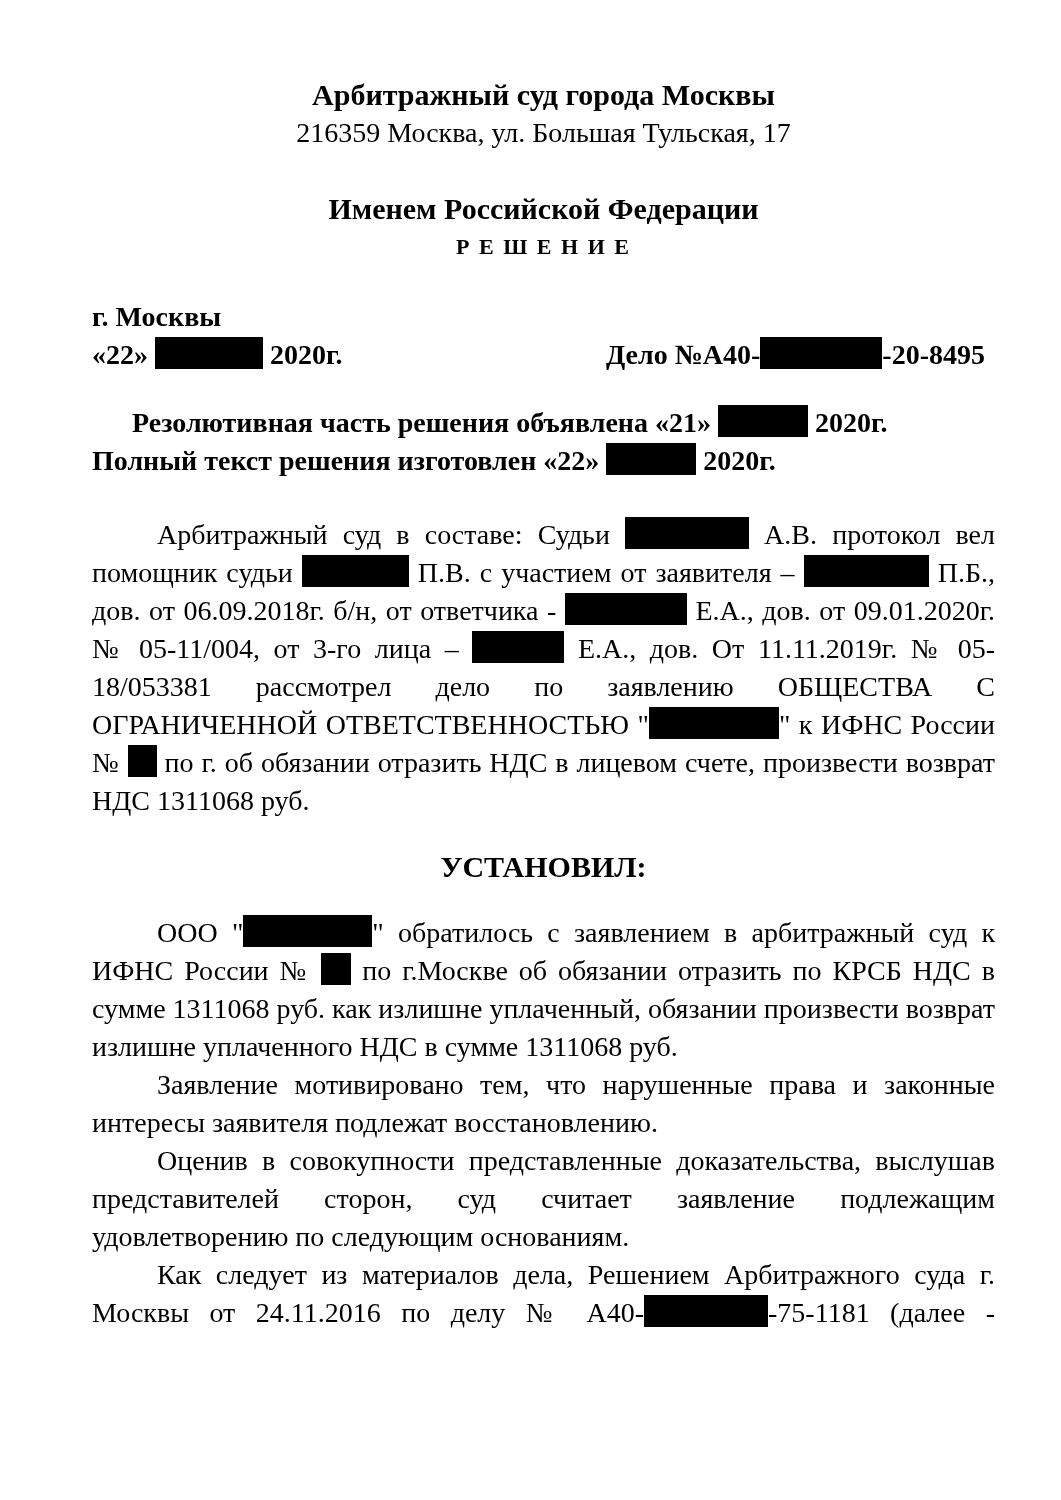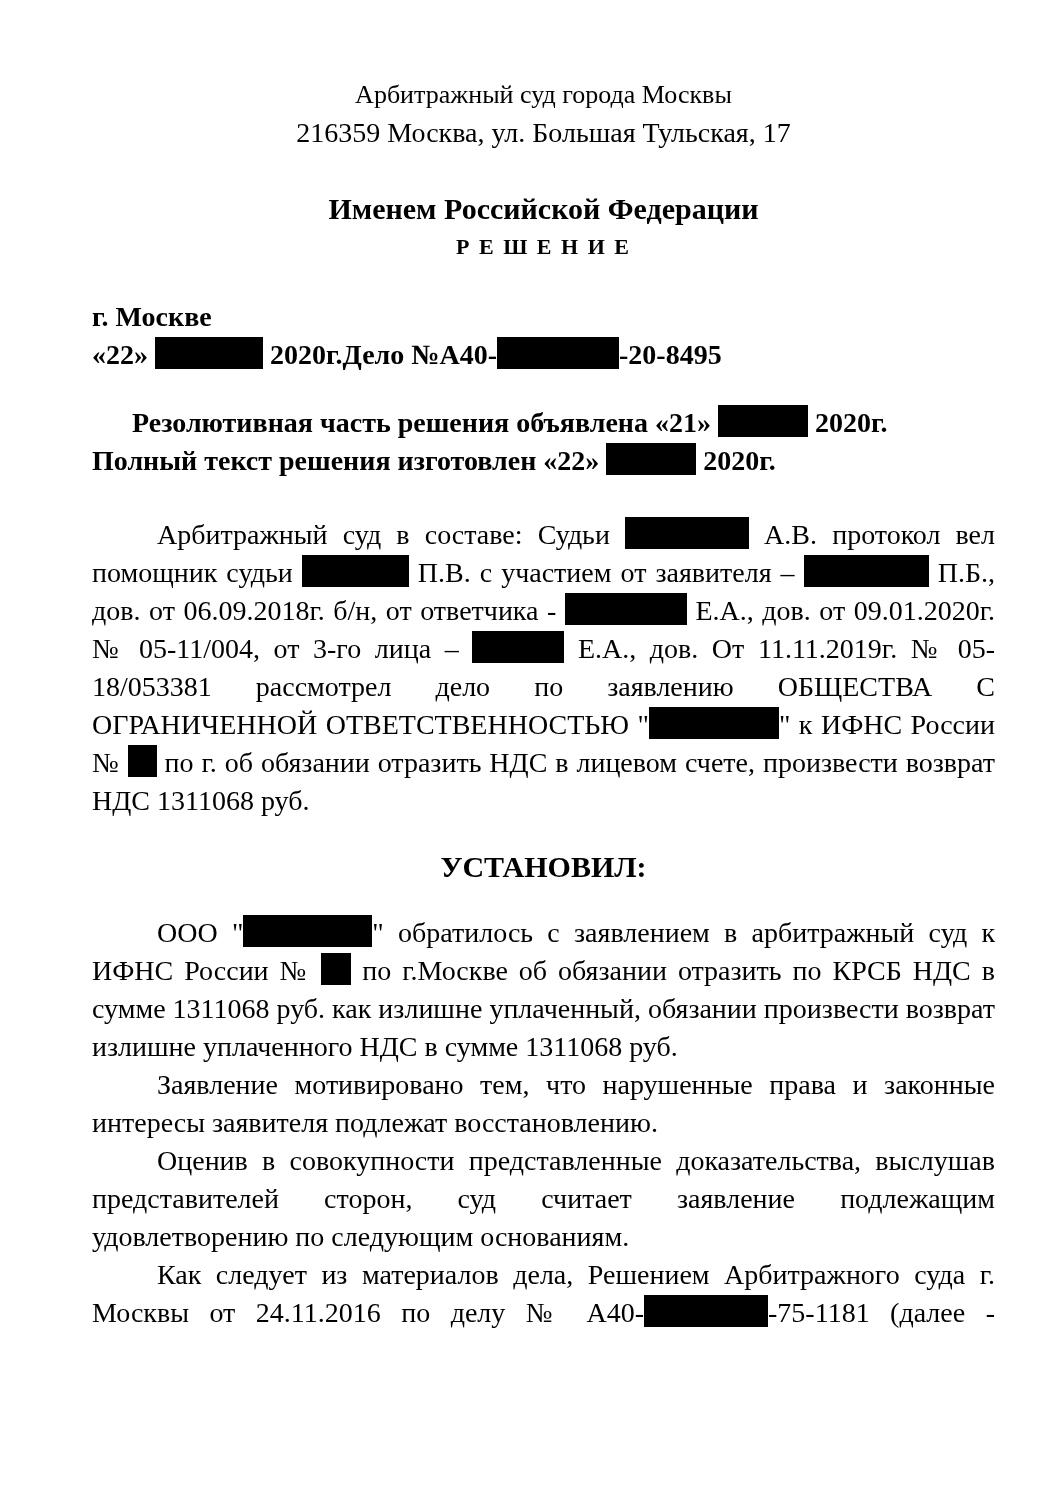--- a/index.html
+++ b/index.html
@@ -15,22 +15,22 @@
     background: #ffffff;
     color: #000000;
     font-family: "Liberation Serif", "DejaVu Serif", serif;
     font-size: 28px;
     line-height: 38px;
     padding: 76px 66px 0 92px;
     overflow: hidden;
   }
   .doc-header { text-align: center; }
   .court-name {
-    font-size: 26px;
-    font-weight: normal;
+    font-size: 30px;
+    font-weight: bold;
     line-height: 38px;
   }
   .court-address {
     font-size: 28px;
     line-height: 38px;
   }
   .in-name {
     margin-top: 38px;
     font-size: 30px;
     font-weight: bold;
@@ -42,21 +42,21 @@
     line-height: 38px;
     letter-spacing: 2px;
   }
   .case-block {
     margin-top: 32px;
     font-weight: bold;
   }
   .city { line-height: 38px; }
   .date-row {
     display: flex;
-    justify-content: flex-start;
+    justify-content: space-between;
     align-items: baseline;
     line-height: 38px;
   }
   .case-no { margin-right: 10px; }
   .resolutive { margin-top: 30px; line-height: 38px; margin-left: 40px; }
   .fulltext { line-height: 38px; }
   p.para {
     margin: 0;
     text-align: justify;
     text-indent: 65px;
@@ -85,21 +85,21 @@
 <div class="page">
 
   <div class="doc-header">
     <div class="court-name">Арбитражный суд города Москвы</div>
     <div class="court-address">216359 Москва, ул. Большая Тульская, 17</div>
     <div class="in-name">Именем Российской Федерации</div>
     <div class="doc-title">Р Е Ш Е Н И Е</div>
   </div>
 
   <div class="case-block">
-    <div class="city">г. Москве</div>
+    <div class="city">г. Москвы</div>
     <div class="date-row">
       <span class="date-left">«22» <span class="redact" style="width: 108px;"></span> 2020г.</span>
       <span class="case-no">Дело №А40-<span class="redact" style="width: 122px;"></span>-20-8495</span>
     </div>
     <div class="resolutive">Резолютивная часть решения объявлена «21» <span class="redact" style="width: 90px;"></span> 2020г.</div>
     <div class="fulltext">Полный текст решения изготовлен «22» <span class="redact" style="width: 90px;"></span> 2020г.</div>
   </div>
 
   <p class="para intro">Арбитражный суд в составе: Судьи <span class="redact" style="width: 124px;"></span> А.В. протокол вел помощник судьи <span class="redact" style="width: 107px;"></span> П.В. с участием от заявителя – <span class="redact" style="width: 125px;"></span> П.Б., дов. от 06.09.2018г. б/н, от ответчика - <span class="redact" style="width: 122px;"></span> Е.А., дов. от 09.01.2020г. № 05-11/004, от 3-го лица – <span class="redact" style="width: 92px;"></span> Е.А., дов. От 11.11.2019г. № 05-18/053381 рассмотрел дело по заявлению ОБЩЕСТВА С ОГРАНИЧЕННОЙ ОТВЕТСТВЕННОСТЬЮ "<span class="redact" style="width: 130px;"></span>" к ИФНС России № <span class="redact" style="width: 29px;"></span> по г. об обязании отразить НДС в лицевом счете, произвести возврат НДС 1311068 руб.</p>
 

